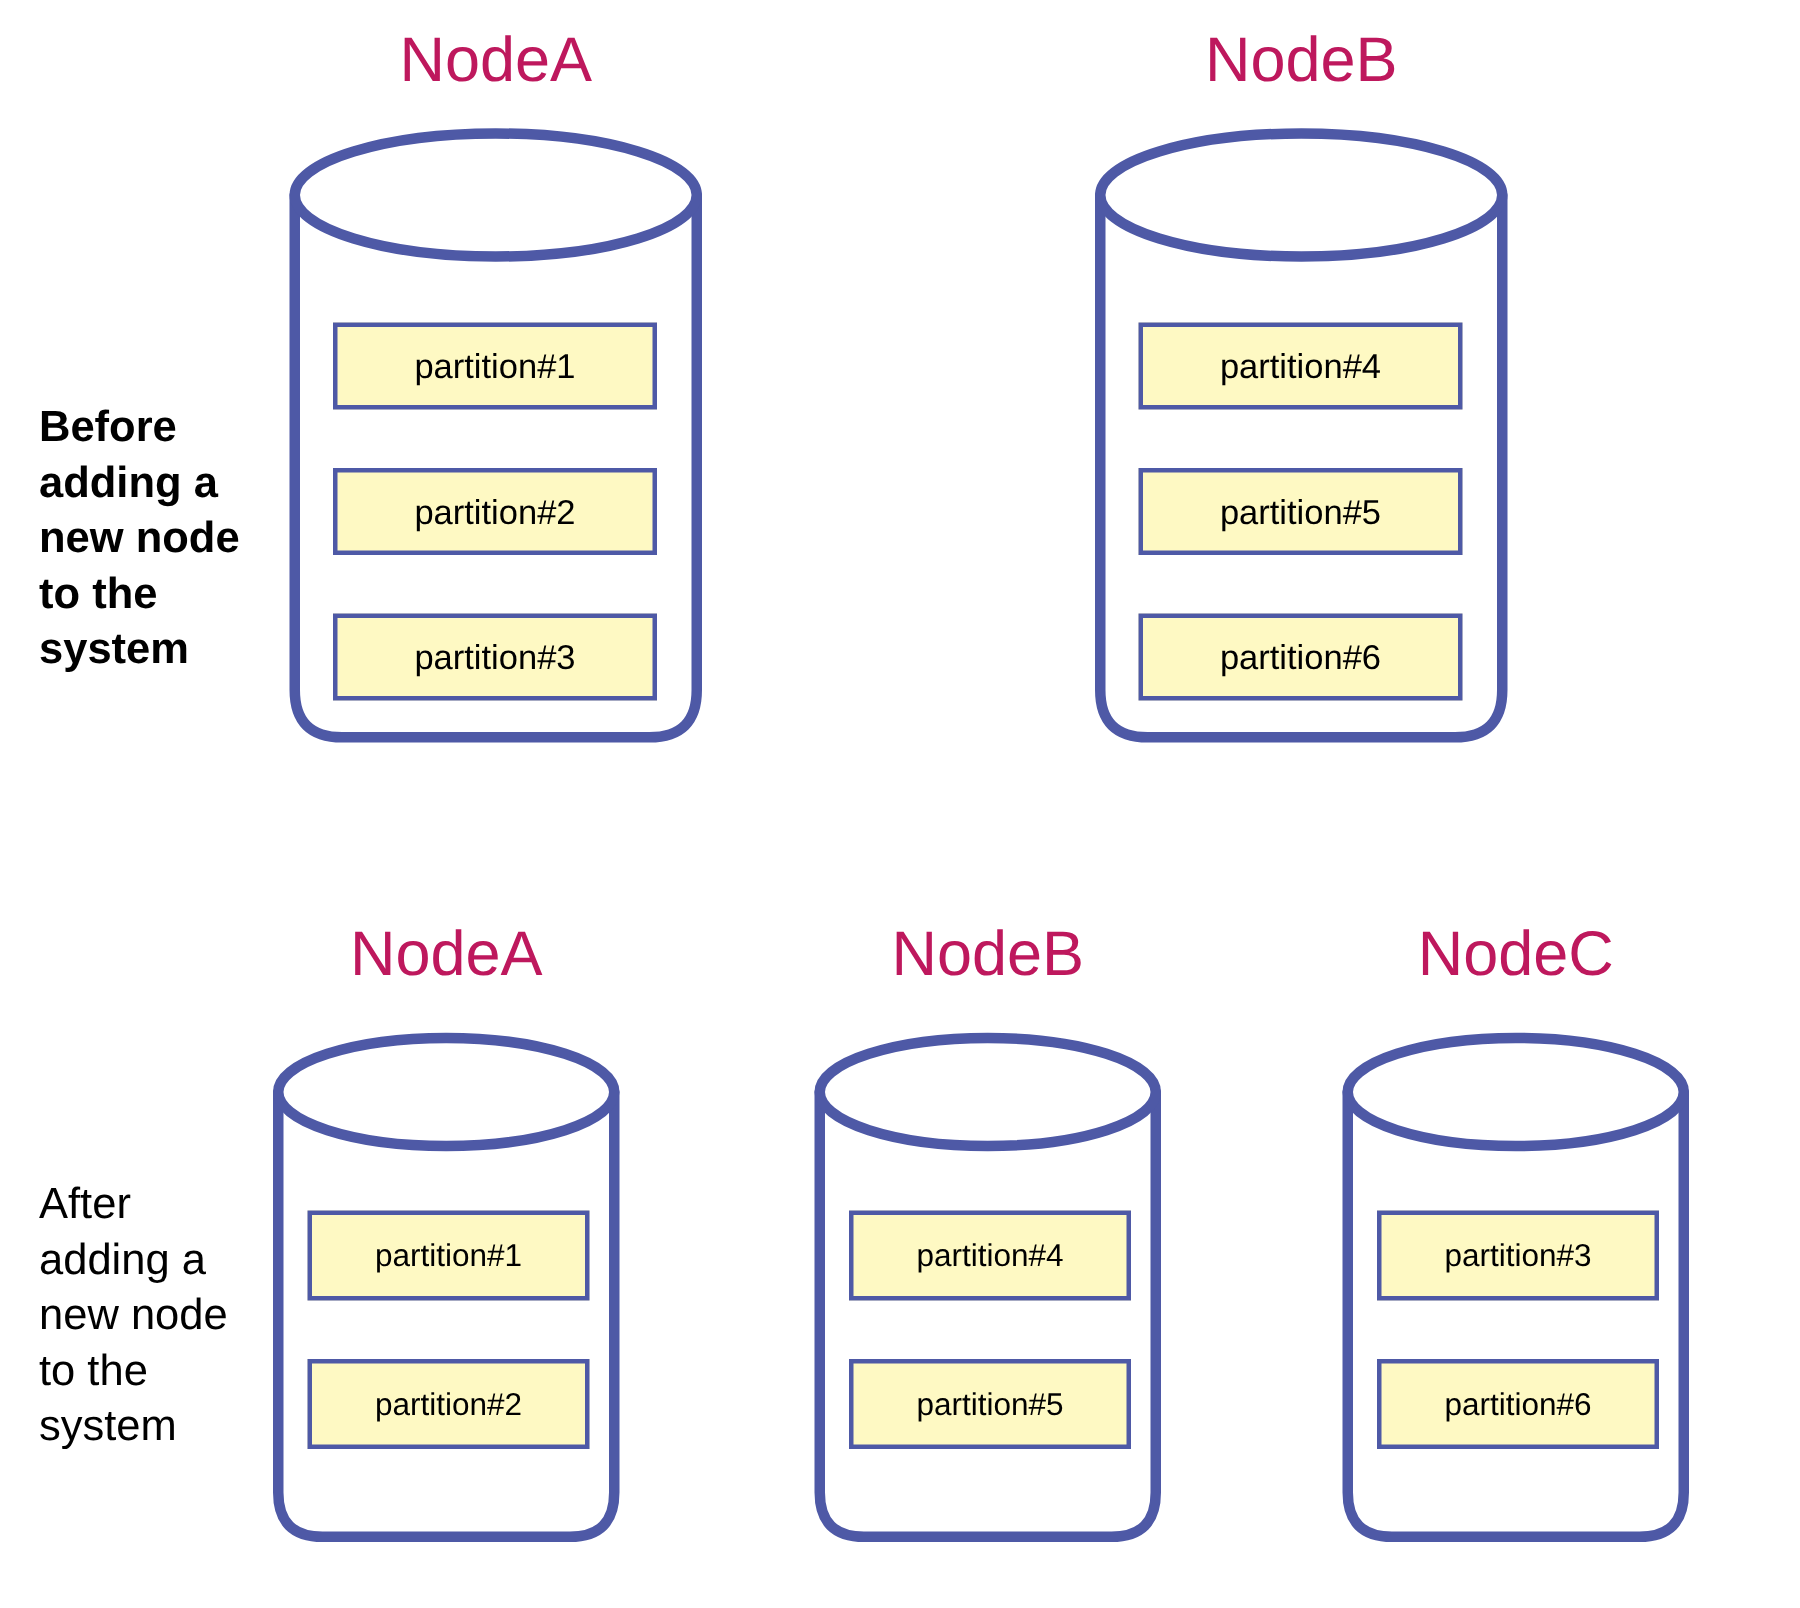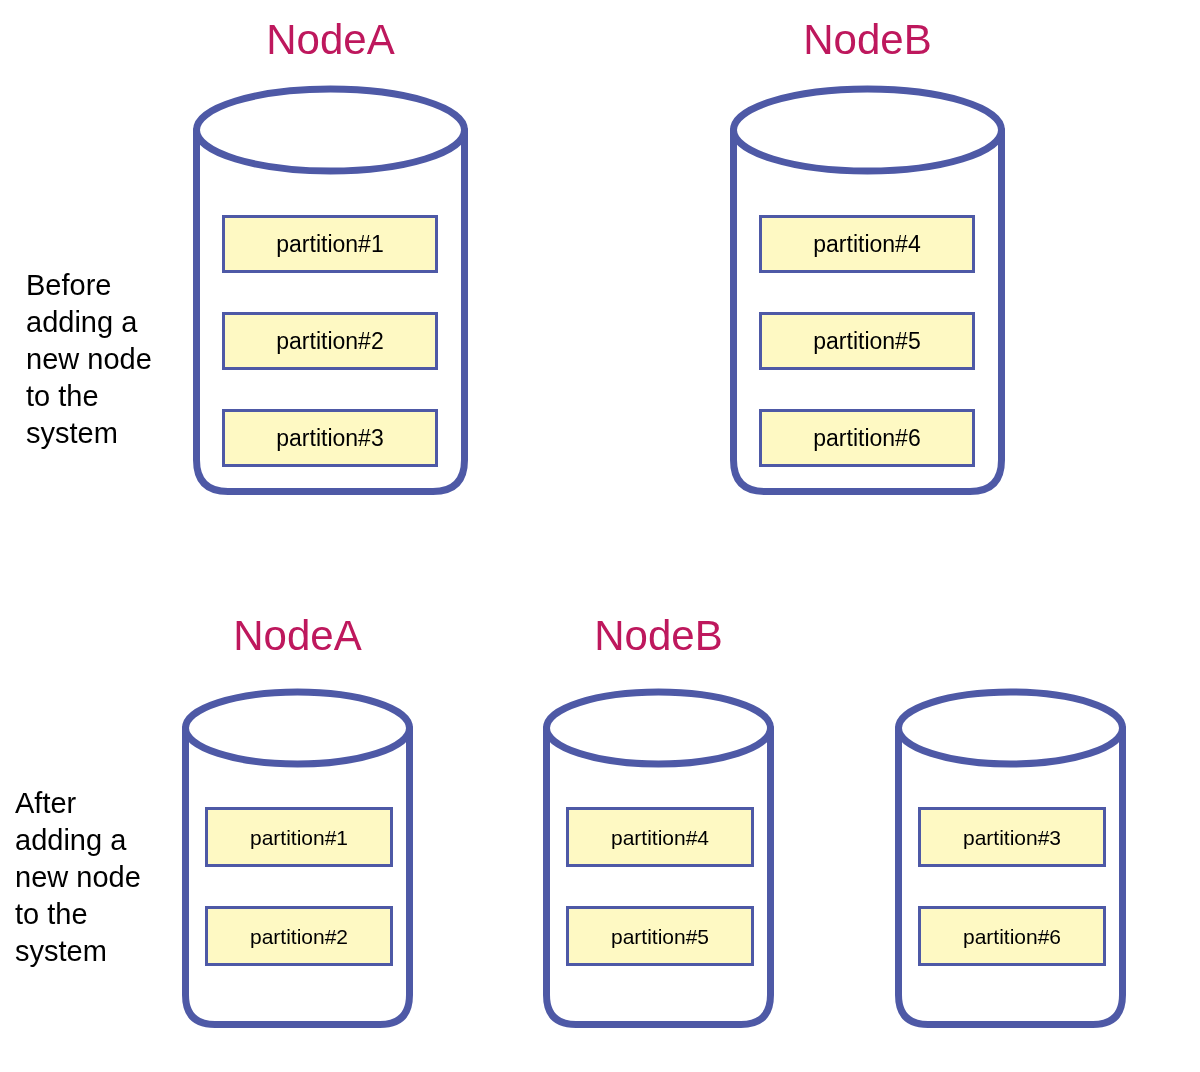--- a/index.html
+++ b/index.html
@@ -22,22 +22,22 @@
 
   
   .caption {
     position: absolute;
     font-size: 29px;
     line-height: 37px;
     color: #000000;
     white-space: pre-line;
     letter-spacing: 0px;
   }
-  .caption.before { left: 26px; top: 267px; width: 170px; }
-  .caption.after  { left: 15px; top: 785px; width: 170px; }
+  .caption.before { left: 26px; top: 267px; width: 170px; font-weight: bold; }
+  .caption.after  { left: 26px; top: 785px; width: 170px; }
 
   
   .node-title {
     position: absolute;
     font-size: 42px;
     line-height: 36px;
     text-align: center;
     color: #be185d;
   }
 
@@ -128,20 +128,21 @@
   <div class="cylinder" style="left:543px; top:688px; width:231px; height:340px;">
     <svg width="231" height="340" viewBox="0 0 231 340">
       <path d="M 3.5 40 L 3.5 307 Q 3.5 336.5 33 336.5 L 198 336.5 Q 227.5 336.5 227.5 307 L 227.5 40" fill="#ffffff" stroke="#4e59a6" stroke-width="7" stroke-linecap="round"></path>
       <ellipse cx="115.5" cy="40" rx="112" ry="36" fill="#ffffff" stroke="#4e59a6" stroke-width="7"></ellipse>
     </svg>
   </div>
 
   <div class="partition small" style="left:566px; top:807px; width:188px; height:60px;">partition#4</div>
   <div class="partition small" style="left:566px; top:906px; width:188px; height:60px;">partition#5</div>
 
+  <div class="node-title" style="left:895px; top:618px; width:231px;">NodeC</div>
 
   <div class="cylinder" style="left:895px; top:688px; width:231px; height:340px;">
     <svg width="231" height="340" viewBox="0 0 231 340">
       <path d="M 3.5 40 L 3.5 307 Q 3.5 336.5 33 336.5 L 198 336.5 Q 227.5 336.5 227.5 307 L 227.5 40" fill="#ffffff" stroke="#4e59a6" stroke-width="7" stroke-linecap="round"></path>
       <ellipse cx="115.5" cy="40" rx="112" ry="36" fill="#ffffff" stroke="#4e59a6" stroke-width="7"></ellipse>
     </svg>
   </div>
 
   <div class="partition small" style="left:918px; top:807px; width:188px; height:60px;">partition#3</div>
   <div class="partition small" style="left:918px; top:906px; width:188px; height:60px;">partition#6</div>

